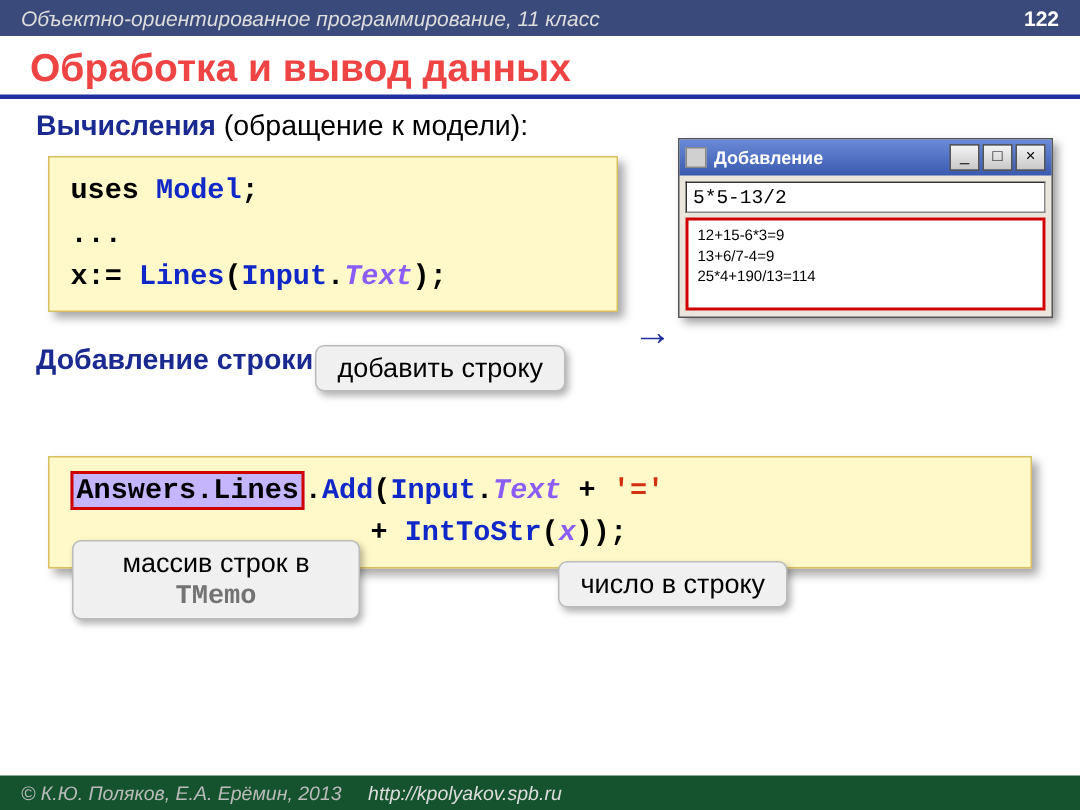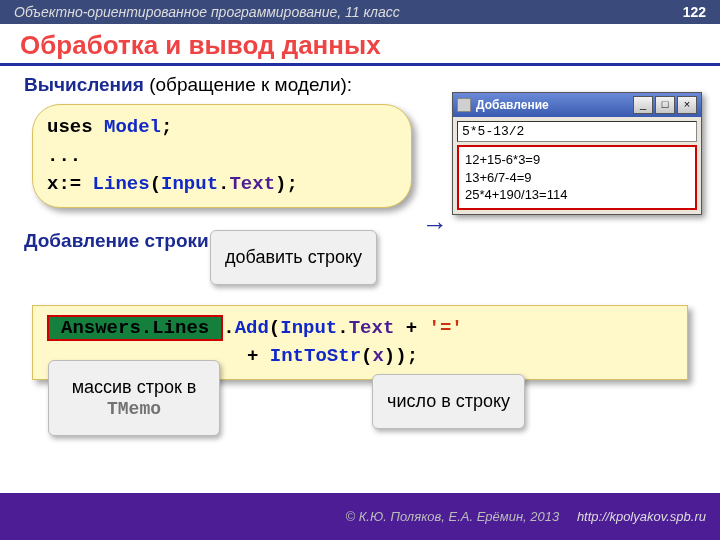--- a/index.html
+++ b/index.html
@@ -45,29 +45,29 @@
     margin: 4px 32px 14px;
     padding: 8px 14px;
     font-family: "Courier New", monospace;
     font-size: 19px;
     font-weight: bold;
     line-height: 1.5;
     position: relative;
   }
   .kw { color: #000; }
   .fn { color: #1028c8; }
-  .prop { color: #4c1d95; }
+  .prop { color: #8b5cf6; font-style: italic; }
   .str { color: #d03010; }
-  .redbox { border: 2px solid #d00000; padding: 0 12px; background: #15803d; }
+  .redbox { border: 2px solid #d00000; padding: 0 2px; background: #c4b5fd; }
   .callout {
     background: #f0f0f0;
     border: 1px solid #bbb;
     border-radius: 6px;
     box-shadow: 2px 3px 5px rgba(0,0,0,0.3);
-    padding: 16px 14px;
+    padding: 4px 14px;
     font-size: 18px;
     color: #000;
     position: absolute;
     text-align: center;
   }
   .callout .tmemo-ref { font-size: 18px; }
   .winwrap {
     position: absolute;
     right: 18px;
     top: 92px;
@@ -109,60 +109,59 @@
     border: 1px inset #888;
     padding: 2px 4px;
     font-size: 13px;
     font-family: Liberation Mono, monospace;
   }
   .win-memo {
     margin: 0 4px 4px;
     background: #fff;
     border: 2px solid #d00000;
     padding: 4px 6px;
-    font-size: 13px;
+    font-size: 10px;
     line-height: 1.35;
     min-height: 62px;
   }
   .arrow {
     position: absolute;
     right: 272px;
     top: 206px;
     font-size: 26px;
     color: #2030a0;
   }
   .footer {
     position: absolute;
     bottom: 0; left: 0; right: 0;
-    background: #4c1d95;
+    background: #14532d;
     color: #bbb;
     font-style: italic;
     font-size: 13px;
-    padding: 16px 14px;
-    text-align: right;
+    padding: 4px 14px;
   }
   .footer .url { color: #ddd; margin-left: 14px; }
   .codeblock2 { margin-top: 48px; }
   .indent-right { text-align: left; padding-left: 200px; }
 </style>
 </head>
 <body>
 
 <div class="topbar">
   <span>Объектно-ориентированное программирование, 11 класс</span>
   <span class="pagenum">122</span>
 </div>
 
 <div class="title">Обработка и вывод данных</div>
 
 <div class="section-head">
   <span>Вычисления</span><span class="plain"> (обращение к модели):</span>
 </div>
 
-<div class="codeblock" style="width:380px;border-radius:28px;">
+<div class="codeblock" style="width:380px;">
   <div>
     <span class="kw">uses </span><span class="fn">Model</span><span>;</span>
   </div>
   <div>...</div>
   <div>
     <span>x:= </span><span class="fn">Lines</span><span>(</span><span class="fn">Input</span><span>.</span><span class="prop">Text</span><span>);</span>
   </div>
 </div>
 
 <div class="section-head">
@@ -175,21 +174,21 @@
 
 <div class="codeblock codeblock2">
   <div>
     <span class="redbox">Answers.Lines</span><span>.</span><span class="fn">Add</span><span>(</span><span class="fn">Input</span><span>.</span><span class="prop">Text</span><span> + </span><span class="str">'='</span>
   </div>
   <div class="indent-right">
     <span>+ </span><span class="fn">IntToStr</span><span>(</span><span class="prop">x</span><span>));</span>
   </div>
 </div>
 
-<div class="callout" style="left:48px; top:360px; width:172px;">
+<div class="callout" style="left:48px; top:360px; width:192px;">
   <div>массив строк в</div>
   <div><span class="tmemo-ref">TMemo</span></div>
 </div>
 
 <div class="callout" style="left:340px; top:374px;margin-left:32px;">число в строку</div>
 
 <div class="winwrap">
   <div class="win-titlebar">
     <div class="win-icon"></div>
     <div class="win-title">Добавление</div>

